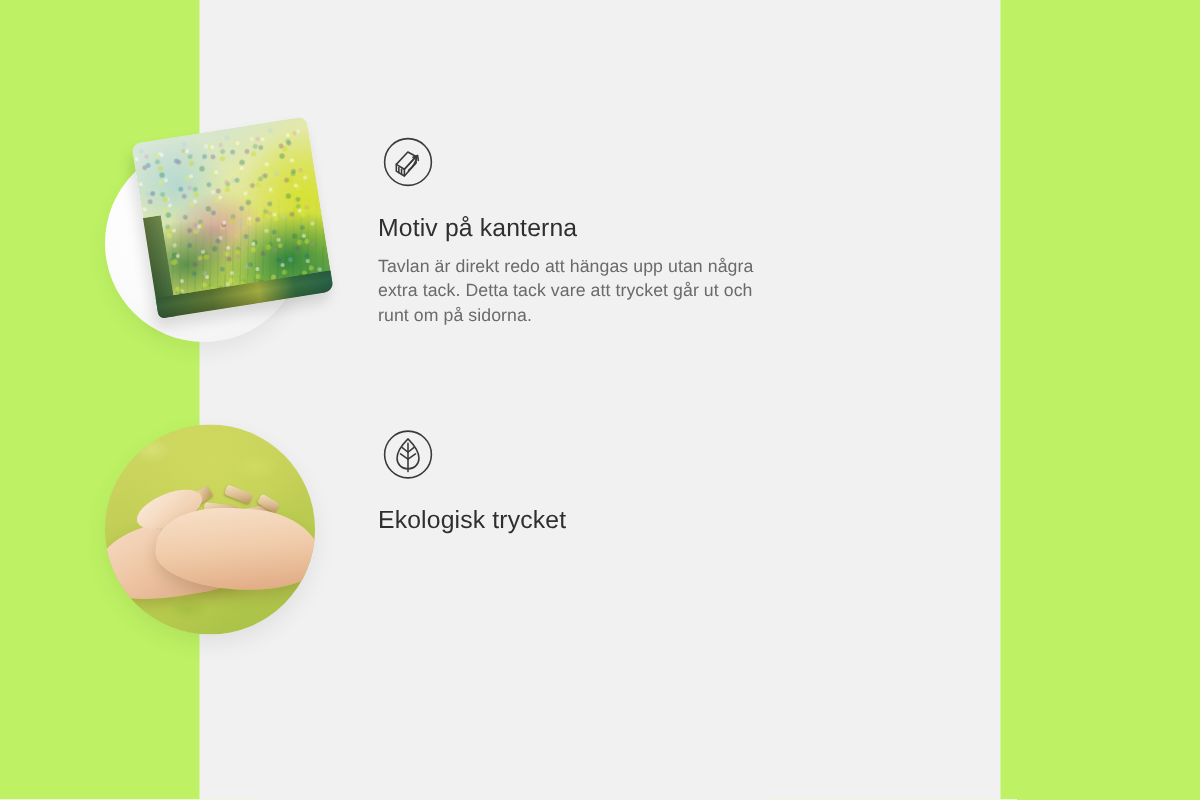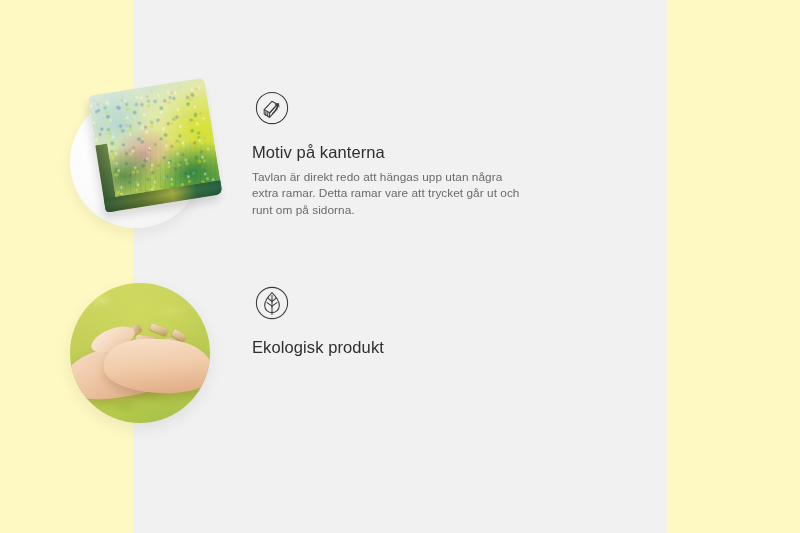--- a/index.html
+++ b/index.html
@@ -14,21 +14,21 @@
   body {
     background: #ffffff;
     font-family: "Liberation Sans", sans-serif;
     -webkit-font-smoothing: antialiased;
   }
 
   .canvas-root {
     position: relative;
     width: 800px;
     height: 533px;
-    background: #fef9c3;
+    background: #bef264;
   }
 
   
   .panel {
     position: absolute;
     left: 133px;
     top: 0;
     width: 534px;
     height: 533px;
     background: #f1f1f1;
@@ -269,21 +269,21 @@
           <path d="M12.2 21.6 L12.2 26.1 L17.6 29.3 L17.6 24.8"></path>
           <path d="M17.6 24.8 L25.4 16.3 L25.4 20.6 L17.6 29.3"></path>
           <path d="M13.9 23.7 L13.9 27.2"></path>
           <path d="M15.7 24.8 L15.7 28.3"></path>
 
           <path d="M20.4 25.6 C23.4 23.0 25.2 20.2 26.1 16.2"></path>
           <path d="M23.3 16.9 L26.4 15.6 L26.9 18.9"></path>
         </svg>
       </div>
       <div class="feature-title">Motiv på kanterna</div>
-      <div class="feature-desc">Tavlan är direkt redo att hängas upp utan några extra ramar. Detta ramar vare att trycket går ut och runt om på sidorna.</div>
+      <div class="feature-desc">Tavlan är direkt redo att hängas upp utan några extra tack. Detta tack vare att trycket går ut och runt om på sidorna.</div>
     </div>
   </div>
 
   <div class="feature feature-two">
 
     <div class="photo-wrap photo-two">
       <div class="photo-circle">
         <div class="grass-blur"></div>
         <div class="hand hand-back"></div>
         <div class="chips">
@@ -315,17 +315,17 @@
                    C24.1 29.6 27.3 26.6 27.3 22.5 C27.3 18.6 24.8 14.4 20 9.6 Z"></path>
 
           <path d="M20 12.6 L20 31.4"></path>
 
           <path d="M20 18.5 L16.2 15.4"></path>
           <path d="M20 18.5 L23.8 15.4"></path>
           <path d="M20 23.1 L15.0 19.6"></path>
           <path d="M20 23.1 L25.0 19.6"></path>
         </svg>
       </div>
-      <div class="feature-title">Ekologisk produkt</div>
+      <div class="feature-title">Ekologisk trycket</div>
     </div>
   </div>
 
 </div>
 
 </body></html>

